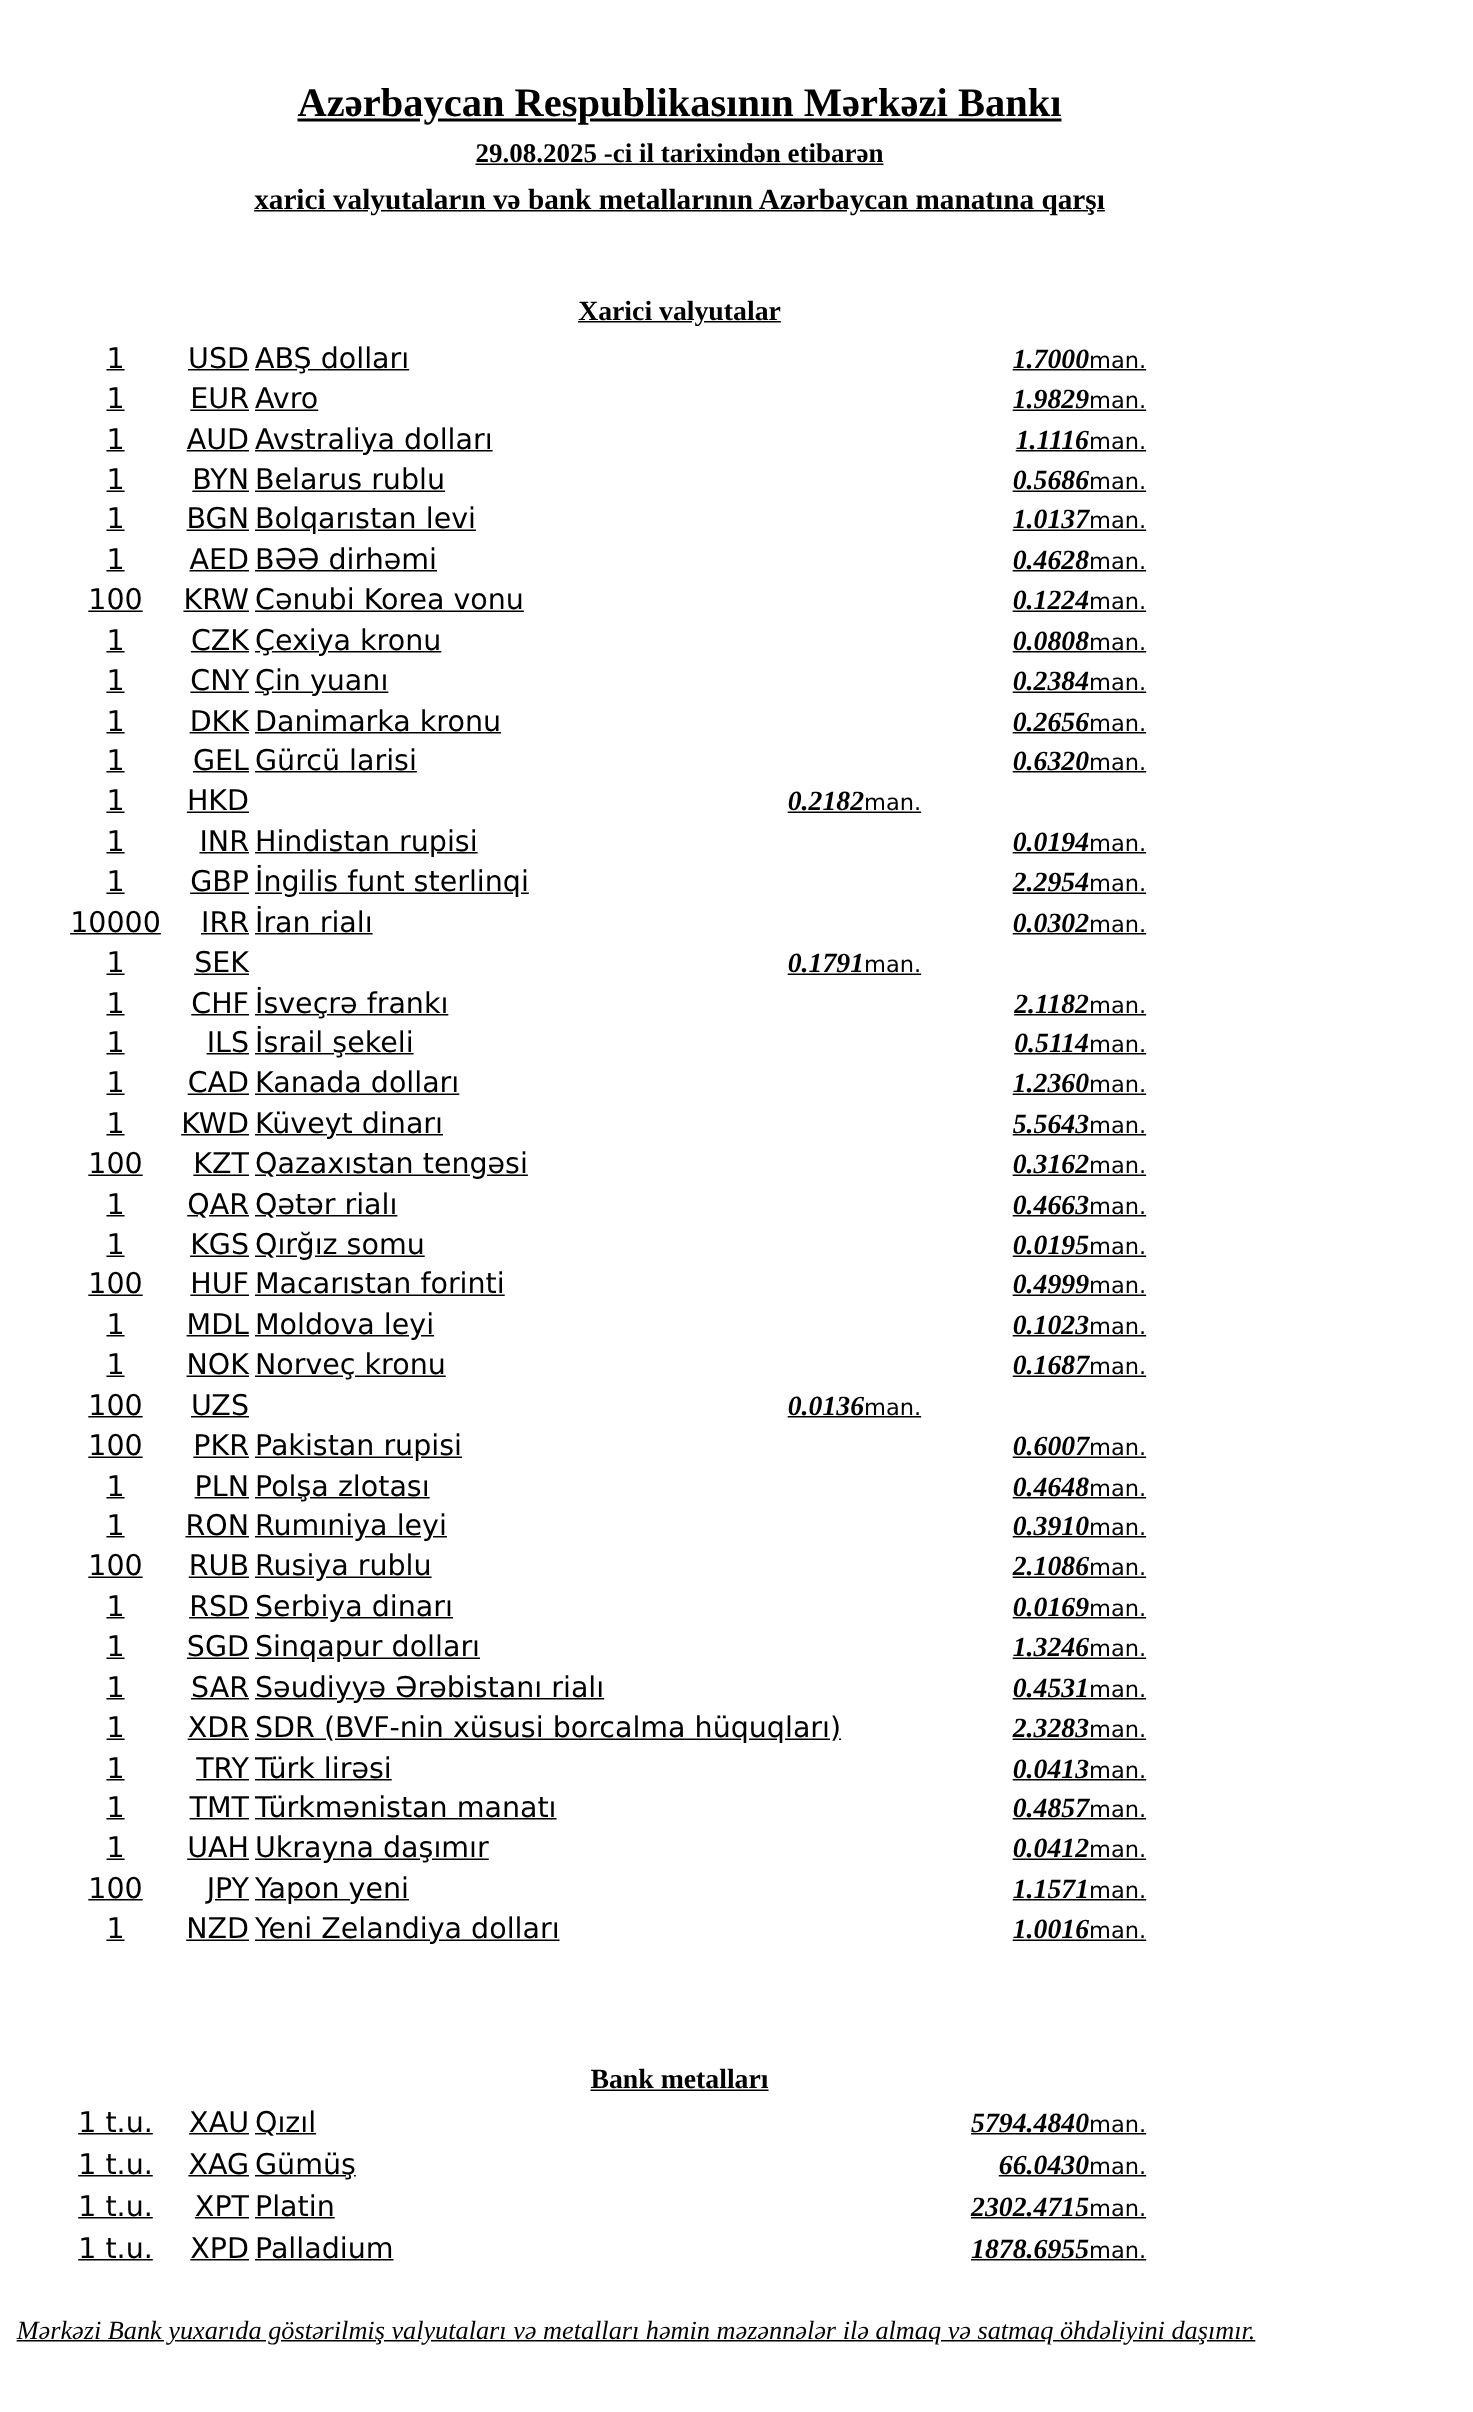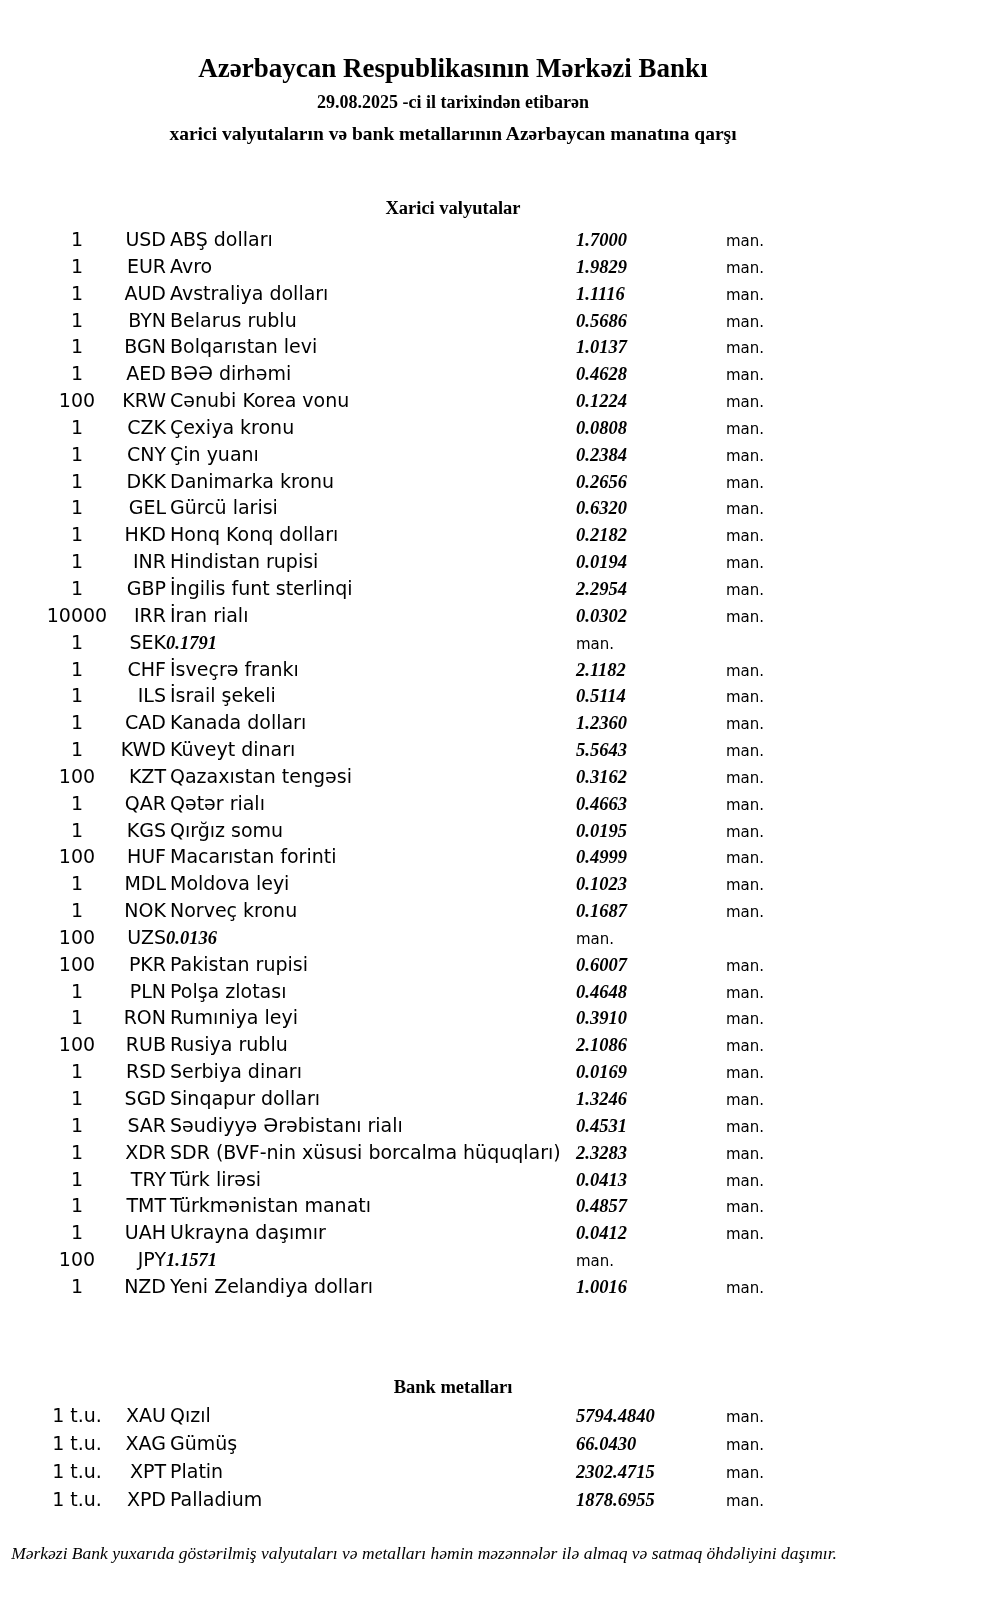--- a/index.html
+++ b/index.html
@@ -8,21 +8,21 @@
   }
   html,body{margin:0;padding:0;}
   body{
     width:982px;
     min-height:1608px;
     background:var(--bg);
     color:var(--text);
     box-sizing:border-box;
     font-family:"DejaVu Sans", sans-serif;
   }
-  .page{width:848px;min-height:1608px;box-sizing:border-box;}
+  .page{width:848px;min-height:1608px;box-sizing:border-box;text-decoration:underline;}
 
   
   .header-block{padding-left:58px;text-align:center;}
   .bank-title{
     margin:0;padding-top:52px;
     font-family:"Liberation Serif", serif;
     font-weight:bold;font-size:27px;line-height:32px;
   }
   .date-line{
     margin-top:6px;
@@ -50,20 +50,21 @@
     align-items:baseline;
     height:26.85px;
     padding:0 69px 0 40px;
   }
   .rate-table.metals .row{height:28px;}
   .cell{white-space:nowrap;overflow:visible;}
   .qty{text-align:center;font-size:19px;}
   .code{text-align:right;font-size:19px;}
   .name{text-align:left;font-size:19px;padding-left:4px;}
   .rate{
+    text-align:right;
     padding-right:0;
     font-family:"Liberation Serif", serif;
     font-style:italic;font-weight:bold;
     font-size:18.5px;
   }
   .unit{text-align:left;font-size:15px;}
 
   
   .footer-note{
     margin-top:26px;
@@ -159,21 +160,20 @@
       <div class="row">
     <span class="cell qty">1</span>
     <span class="cell code">GEL</span>
     <span class="cell name">Gürcü larisi</span>
     <span class="cell rate">0.6320</span>
     <span class="cell unit">man.</span>
   </div>
       <div class="row">
     <span class="cell qty">1</span>
     <span class="cell code">HKD</span>
-    <span class="cell name">Honq Konq dolları</span>
     <span class="cell rate">0.2182</span>
     <span class="cell unit">man.</span>
   </div>
       <div class="row">
     <span class="cell qty">1</span>
     <span class="cell code">INR</span>
     <span class="cell name">Hindistan rupisi</span>
     <span class="cell rate">0.0194</span>
     <span class="cell unit">man.</span>
   </div>
@@ -346,20 +346,21 @@
       <div class="row">
     <span class="cell qty">1</span>
     <span class="cell code">UAH</span>
     <span class="cell name">Ukrayna daşımır</span>
     <span class="cell rate">0.0412</span>
     <span class="cell unit">man.</span>
   </div>
       <div class="row">
     <span class="cell qty">100</span>
     <span class="cell code">JPY</span>
+    <span class="cell name">Yapon yeni</span>
     <span class="cell rate">1.1571</span>
     <span class="cell unit">man.</span>
   </div>
       <div class="row">
     <span class="cell qty">1</span>
     <span class="cell code">NZD</span>
     <span class="cell name">Yeni Zelandiya dolları</span>
     <span class="cell rate">1.0016</span>
     <span class="cell unit">man.</span>
   </div>

